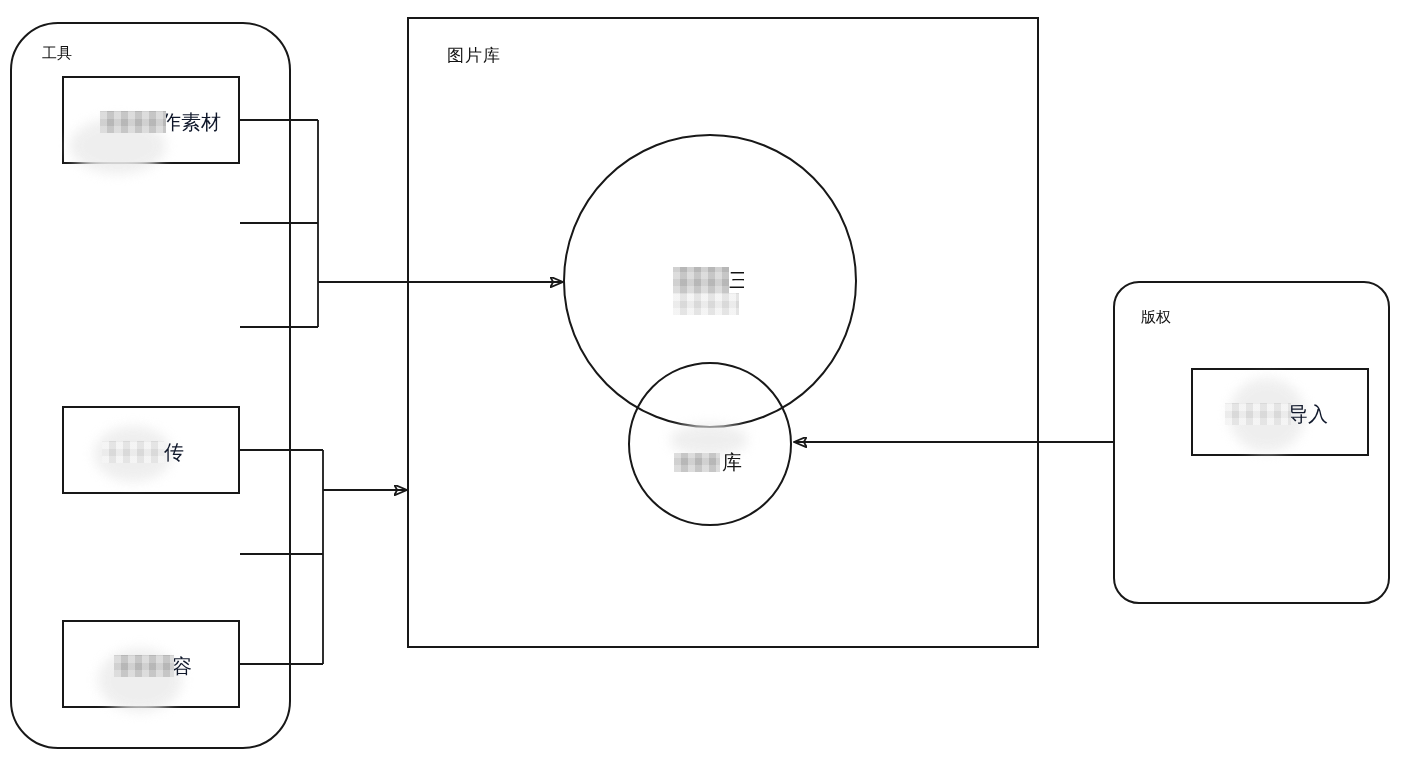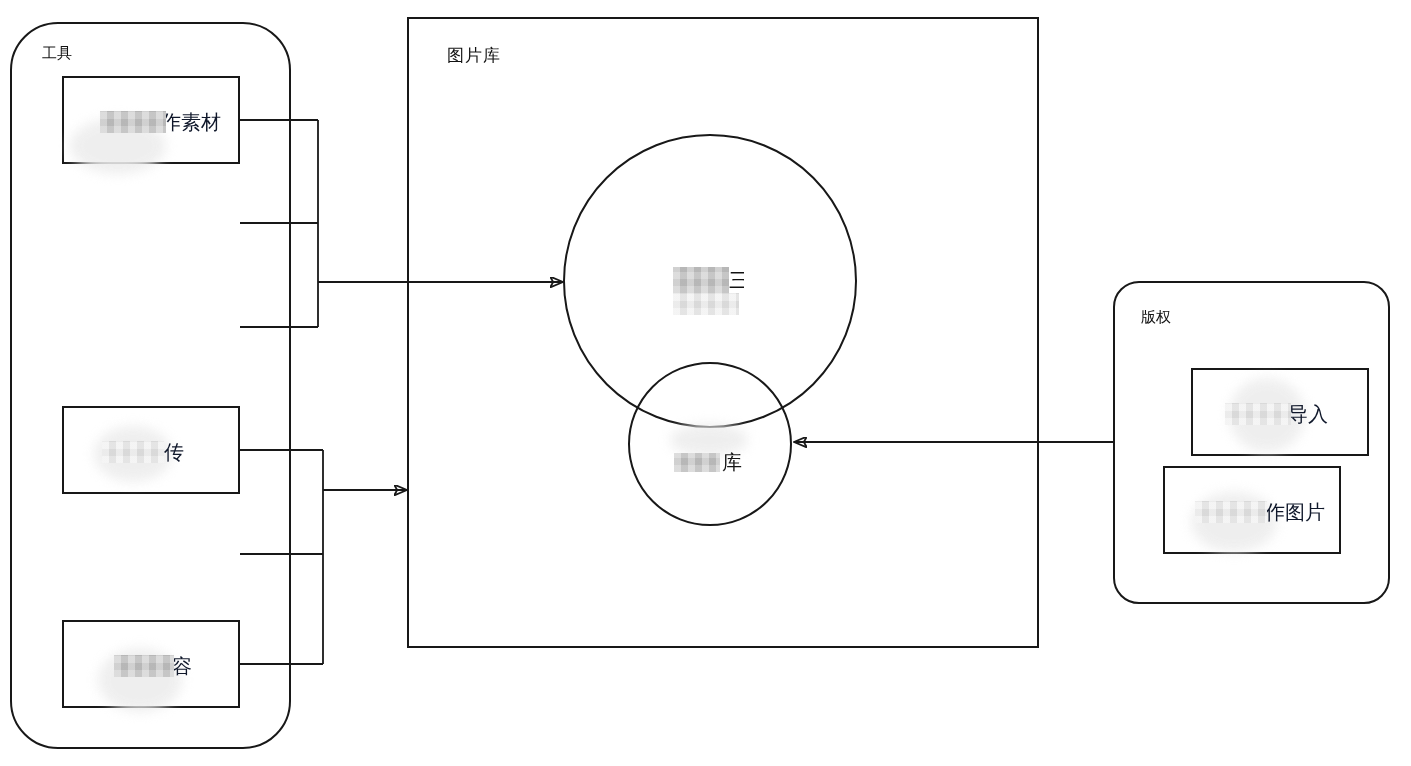--- a/index.html
+++ b/index.html
@@ -179,19 +179,14 @@
   <div class="blob abs" style="left:670px; top:424px; width:78px; height:32px; z-index:2;"></div>
   <div class="patch abs" style="left:674px; top:453px; width:46px; height:19px;"></div>
   <span class="circle-label" style="left:722px; top:450px;">库</span>
 
   <div class="node" style="left:1163px; top:368px;margin-left:28px;">
     <div class="blob" style="left:36px; top:8px; width:76px; height:74px;"></div>
     <div class="patch light" style="left:32px; top:33px; width:66px;"></div>
     <span class="node-label" style="left:95px;">导入</span>
   </div>
 
-  <div class="node" style="left:1163px; top:466px;">
-    <div class="blob" style="left:26px; top:24px; width:86px; height:60px;"></div>
-    <div class="patch light" style="left:30px; top:33px; width:72px;"></div>
-    <span class="node-label" style="left:100px;">作图片</span>
-  </div>
 
 </div>
 
 </body></html>

